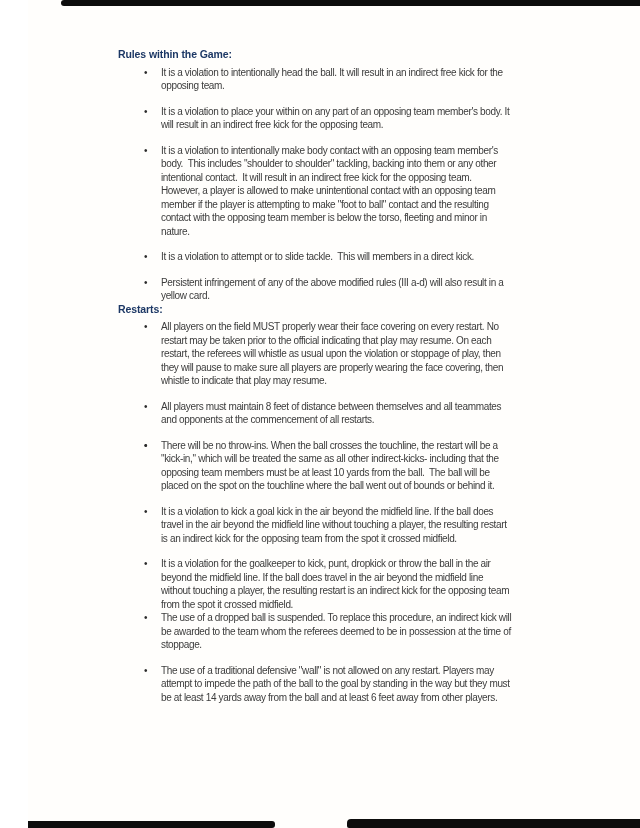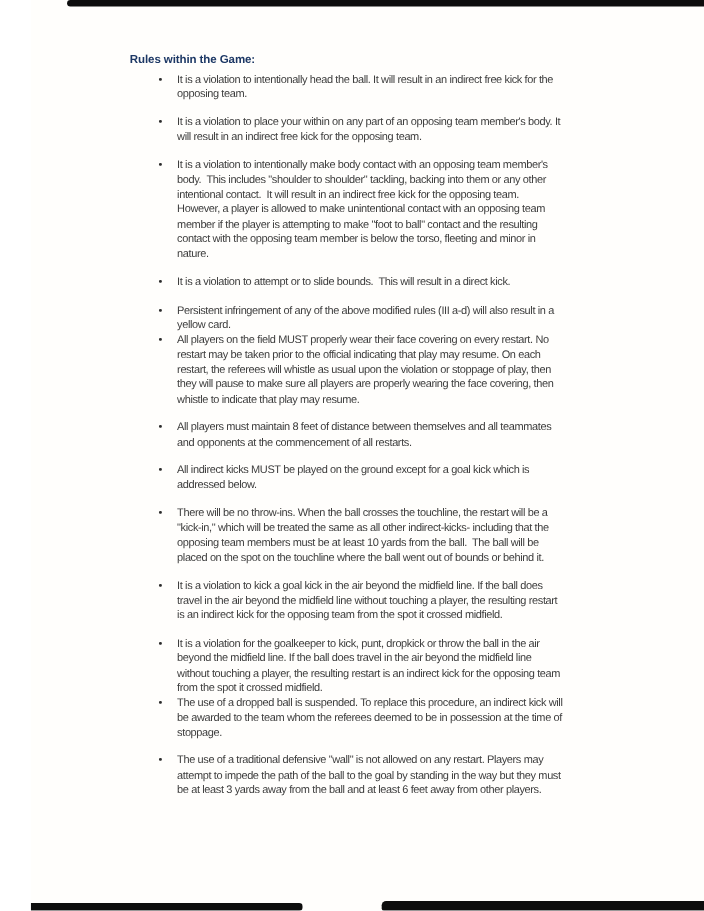--- a/index.html
+++ b/index.html
@@ -85,47 +85,46 @@
         <span class="bt">It is a violation to intentionally make body contact with an opposing team member's
 body.  This includes "shoulder to shoulder" tackling, backing into them or any other
 intentional contact.  It will result in an indirect free kick for the opposing team.
 However, a player is allowed to make unintentional contact with an opposing team
 member if the player is attempting to make "foot to ball" contact and the resulting
 contact with the opposing team member is below the torso, fleeting and minor in
 nature.</span>
       </li>
       <li>
         <span class="dot">•</span>
-        <span class="bt">It is a violation to attempt or to slide bounds.  This will result in a direct kick.</span>
+        <span class="bt">It is a violation to attempt or to slide tackle.  This will members in a direct kick.</span>
       </li>
       <li>
         <span class="dot">•</span>
         <span class="bt">Persistent infringement of any of the above modified rules (III a-d) will also result in a
 yellow card.</span>
       </li>
     </ul>
 
+    <h2 class="doc-heading">Restarts:</h2>
     <ul class="rules">
       <li>
         <span class="dot">•</span>
         <span class="bt">All players on the field MUST properly wear their face covering on every restart. No
 restart may be taken prior to the official indicating that play may resume. On each
 restart, the referees will whistle as usual upon the violation or stoppage of play, then
 they will pause to make sure all players are properly wearing the face covering, then
 whistle to indicate that play may resume.</span>
       </li>
       <li>
         <span class="dot">•</span>
         <span class="bt">All players must maintain 8 feet of distance between themselves and all teammates
 and opponents at the commencement of all restarts.</span>
       </li>
       <li>
         <span class="dot">•</span>
-        <span class="bt">All indirect kicks MUST be played on the ground except for a goal kick which is
-addressed below.</span>
       </li>
       <li>
         <span class="dot">•</span>
         <span class="bt">There will be no throw-ins. When the ball crosses the touchline, the restart will be a
 "kick-in," which will be treated the same as all other indirect-kicks- including that the
 opposing team members must be at least 10 yards from the ball.  The ball will be
 placed on the spot on the touchline where the ball went out of bounds or behind it.</span>
       </li>
       <li>
         <span class="dot">•</span>
@@ -143,21 +142,21 @@
       <li>
         <span class="dot">•</span>
         <span class="bt">The use of a dropped ball is suspended. To replace this procedure, an indirect kick will
 be awarded to the team whom the referees deemed to be in possession at the time of
 stoppage.</span>
       </li>
       <li>
         <span class="dot">•</span>
         <span class="bt">The use of a traditional defensive "wall" is not allowed on any restart. Players may
 attempt to impede the path of the ball to the goal by standing in the way but they must
-be at least 3 yards away from the ball and at least 6 feet away from other players.</span>
+be at least 14 yards away from the ball and at least 6 feet away from other players.</span>
       </li>
     </ul>
 
   </div>
 
   <div class="scan-bar scan-bottom-left"></div>
   <div class="scan-bar scan-bottom-right"></div>
 
 </div>
 

